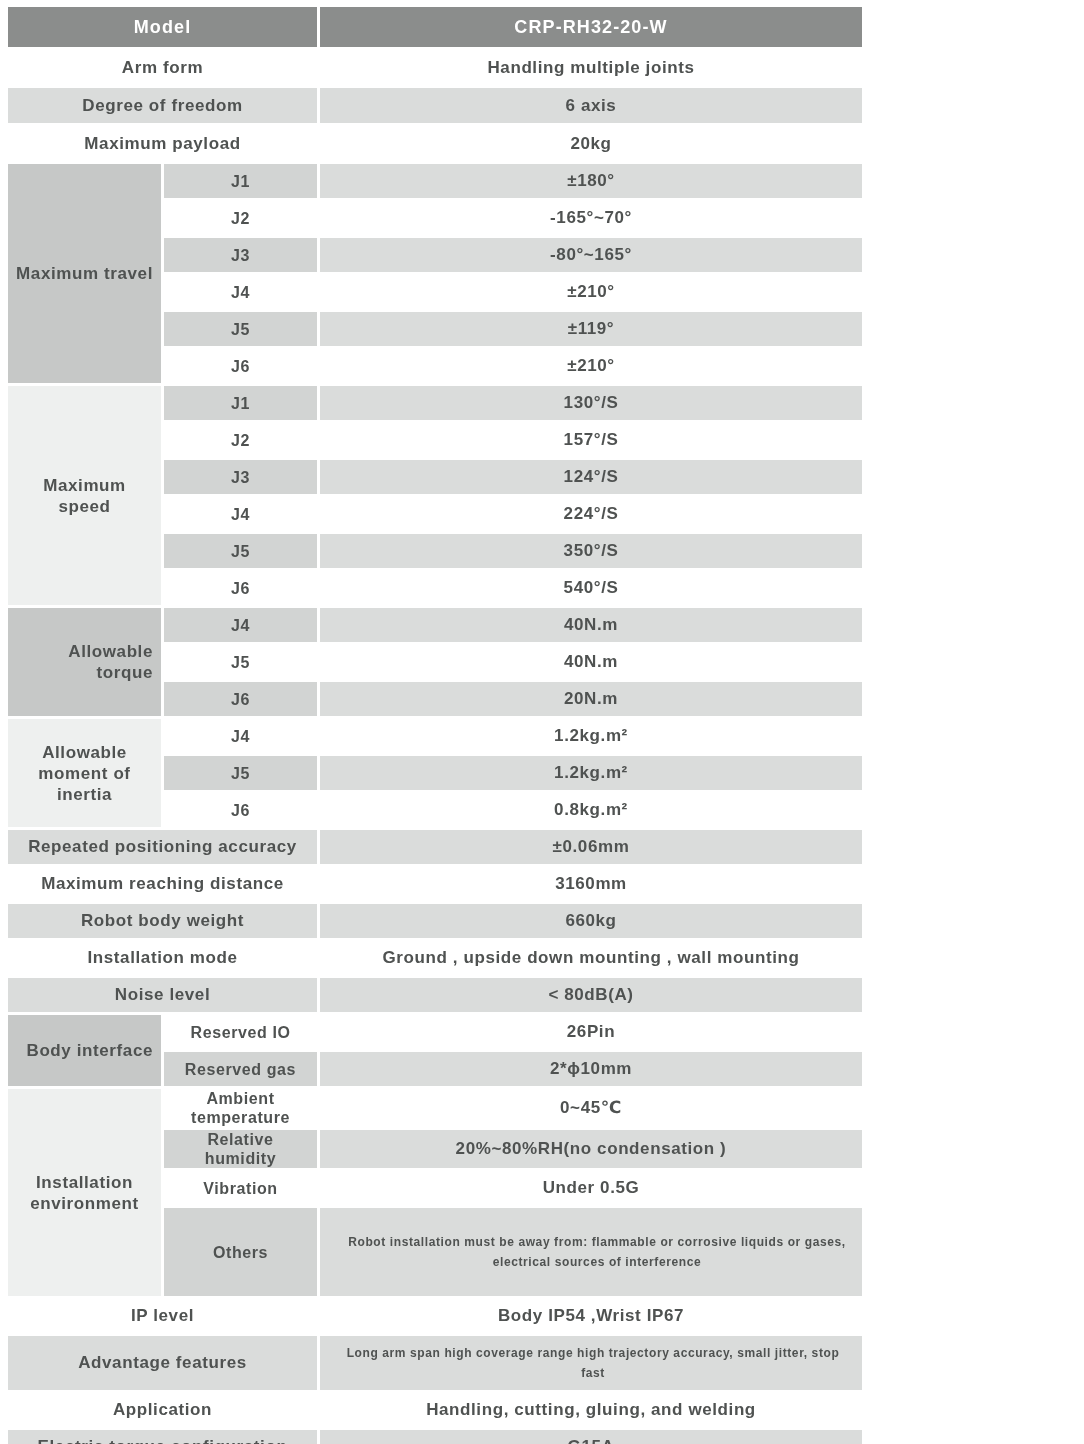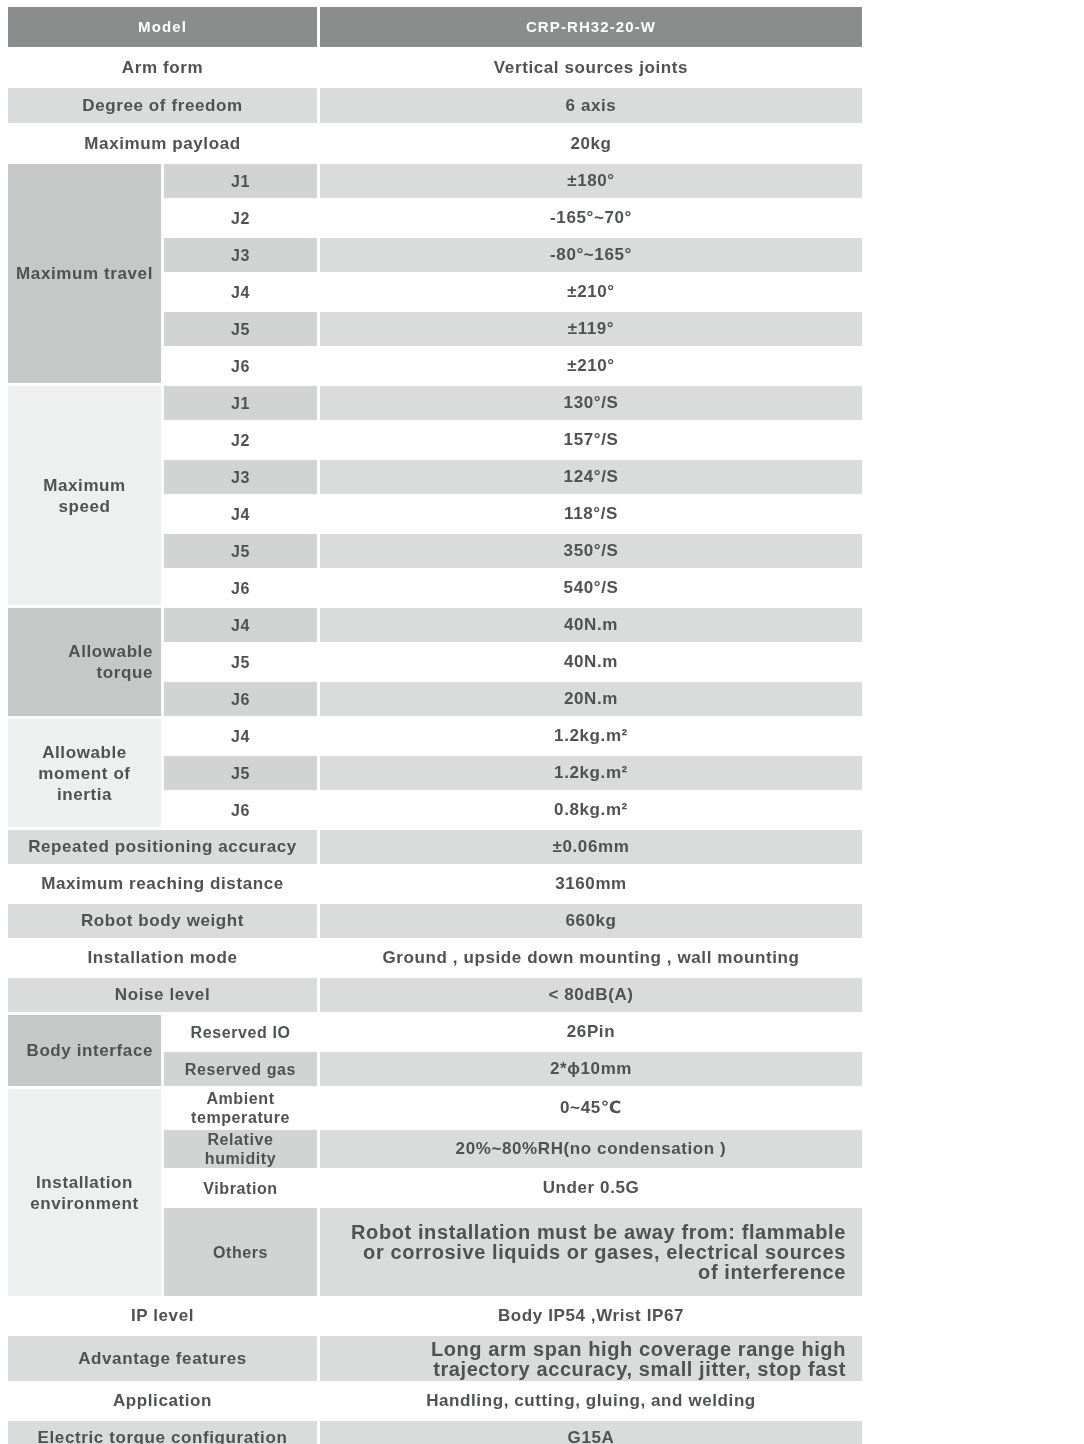--- a/index.html
+++ b/index.html
@@ -24,51 +24,51 @@
     text-align:center;
     font-size:17px;
     letter-spacing:0.6px;
     line-height:20px;
     overflow:hidden;
   }
   tr{height:34px;}
   tr.rh40{height:40px;}
   tr.rh35{height:35px;}
   tr.rh68{height:88px;}
-  tr.rh45{height:45px;padding-left:24px;}
+  tr.rh45{height:54px;padding-left:24px;}
   
-  .hcell{background:var(--header_bg,#8b8d8c);color:var(--header_text,#ffffff);font-size:15px;letter-spacing:1.1px;}
+  .hcell{background:var(--header_bg,#8b8d8c);color:var(--header_text,#ffffff);font-size:18px;letter-spacing:1.1px;}
   .g{background:var(--stripe_gray,#dadcdb);}
   .w{background:#ffffff;}
   .sub.g{background:var(--sub_gray,#d2d4d3);}
   .gd{background:var(--group_dark,#c6c8c7);text-align:right;}
   .gl{background:var(--group_light,#eef0ef);}
   .group{font-size:17px;line-height:21px;padding:0 8px;}
   .sub{font-size:16px;line-height:19px;padding:0 6px;}
-  .val-left{text-align:right;padding-left:28px;padding-right:16px;font-size:20px;line-height:20px;margin-left:20px;}
+  .val-left{text-align:center;padding-left:28px;padding-right:16px;font-size:12px;line-height:20px;margin-left:20px;}
 </style>
 </head>
 <body>
 
 <table class="spec-table">
   <colgroup>
     <col style="width:153px">
       <col style="width:153px">
       <col style="width:542px">
   </colgroup>
   <tbody>
 
     <tr class="rh40">
       <td colspan="2" class="hcell">Model</td>
       <td class="hcell">CRP-RH32-20-W</td>
     </tr>
 
     <tr class="rh35">
       <td colspan="2" class="w">Arm form</td>
-      <td class="w">Vertical sources joints</td>
+      <td class="w">Handling multiple joints</td>
     </tr>
     <tr class="rh35">
       <td colspan="2" class="g">Degree of freedom</td>
       <td class="g">6 axis</td>
     </tr>
     <tr class="rh35">
       <td colspan="2" class="w">Maximum payload</td>
       <td class="w">20kg</td>
     </tr>
 
@@ -106,21 +106,21 @@
     <tr>
       <td class="sub w">J2</td>
       <td class="w">157°/S</td>
     </tr>
     <tr>
       <td class="sub g">J3</td>
       <td class="g">124°/S</td>
     </tr>
     <tr>
       <td class="sub w">J4</td>
-      <td class="w">118°/S</td>
+      <td class="w">224°/S</td>
     </tr>
     <tr>
       <td class="sub g">J5</td>
       <td class="g">350°/S</td>
     </tr>
     <tr>
       <td class="sub w">J6</td>
       <td class="w">540°/S</td>
     </tr>
 

